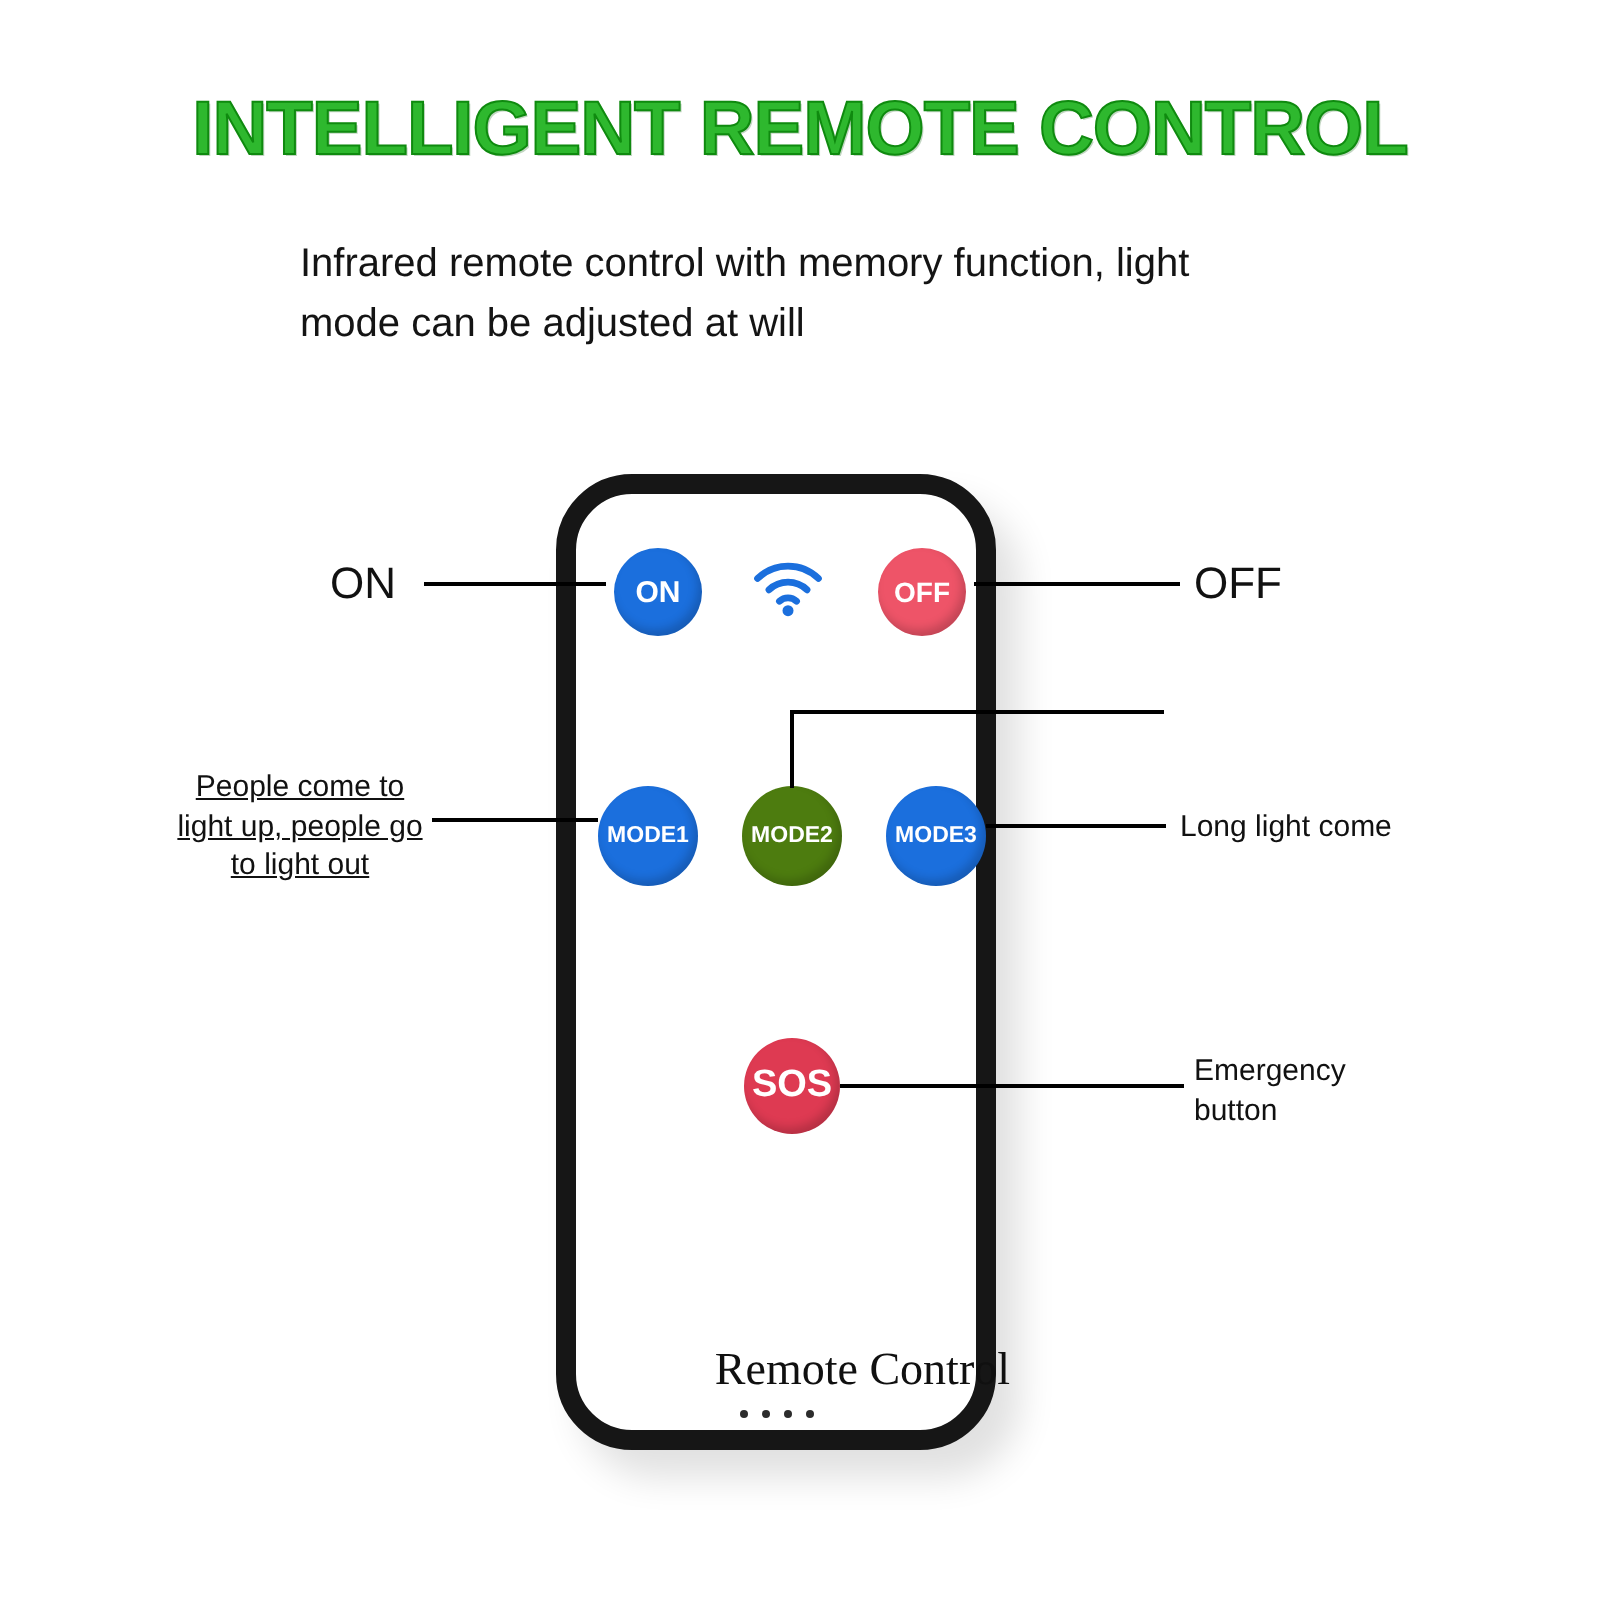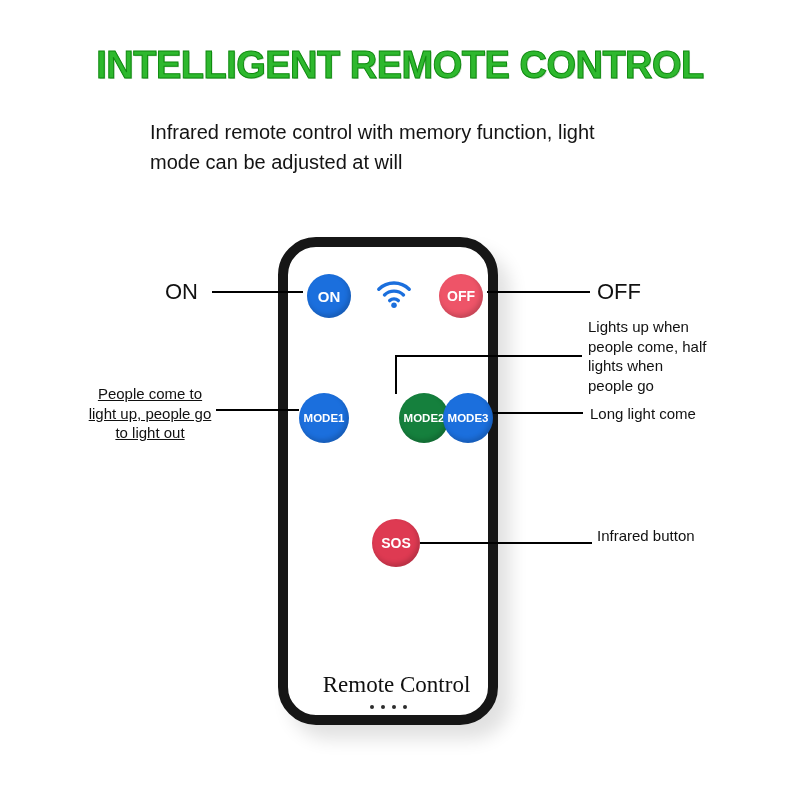--- a/index.html
+++ b/index.html
@@ -54,30 +54,30 @@
     justify-content: center;
     color: #ffffff;
     font-weight: bold;
     box-shadow: inset -2px -3px 5px rgba(0,0,0,0.18);
   }
   .btn-on  { left: 19px;  top: 27px;  width: 44px; height: 44px; font-size: 15px; }
   .btn-off { left: 151px; top: 27px;  width: 44px; height: 44px; font-size: 14px; }
   .btn-mode1 { left: 11px;  top: 146px; width: 50px; height: 50px; font-size: 11.5px; }
   .btn-mode2 { left: 83px;  top: 146px; width: 50px; height: 50px; font-size: 11.5px; }
   .btn-mode3 { left: 155px; top: 146px; width: 50px; height: 50px; font-size: 11.5px; }
-  .btn-sos { left: 84px; top: 272px; width: 48px; height: 48px; font-size: 14px; }
+  .btn-sos { left: 84px; top: 272px; width: 48px; height: 48px; font-size: 19px; }
   .wifi {
     position: absolute;
     left: 87px; top: 29px;
     width: 38px; height: 34px;
   }
   .brand {
     position: absolute;
     top: 425px; left: 0; width: 217px;
-    text-align: center;
+    text-align: right;
     font-family: "Liberation Serif", serif;
     font-size: 23px;
     color: #101010;
   }
   .dots {
     position: absolute;
     bottom: 6px; left: 0; width: 200px;
     display: flex;
     justify-content: center;
     gap: 7px;
@@ -124,21 +124,21 @@
         <path d="M4 13 A 23 23 0 0 1 36 13" stroke="currentColor" stroke-width="3.6" fill="none" stroke-linecap="round"></path>
         <path d="M10 19 A 14.5 14.5 0 0 1 30 19" stroke="currentColor" stroke-width="3.6" fill="none" stroke-linecap="round"></path>
         <path d="M15.5 25 A 6.6 6.6 0 0 1 24.5 25" stroke="currentColor" stroke-width="3.6" fill="none" stroke-linecap="round"></path>
         <circle cx="20" cy="30" r="2.9" fill="currentColor"></circle>
       </svg>
     </span>
 
     <div class="rbtn btn-off" style="background: rgb(238, 84, 104);">OFF</div>
 
     <div class="rbtn btn-mode1" style="background: rgb(27, 111, 221);">MODE1</div>
-    <div class="rbtn btn-mode2" style="background: #15803d; margin-left: 28px;">MODE2</div>
+    <div class="rbtn btn-mode2" style="background: #4d7c0f;">MODE2</div>
     <div class="rbtn btn-mode3" style="background: rgb(27, 111, 221);">MODE3</div>
 
     <div class="rbtn btn-sos" style="background: rgb(222, 58, 82);">SOS</div>
 
     <div class="brand">Remote Control</div>
 
     <div class="dots">
       <span class="dot"></span>
       <span class="dot"></span>
       <span class="dot"></span>
@@ -148,23 +148,22 @@
 
   <div class="big-label label-on">ON</div>
   <div class="line line-on"></div>
 
   <div class="big-label label-off">OFF</div>
   <div class="line line-off"></div>
 
   <div class="callout note-mode1">People come to light up, people go to light out</div>
   <div class="line line-mode1"></div>
 
-  <div class="callout note-mode2">Lights up when people come, half lights when people go</div>
   <div class="line line-mode2-v"></div>
   <div class="line line-mode2-h"></div>
 
   <div class="callout note-mode3">Long light come</div>
   <div class="line line-mode3"></div>
 
-  <div class="callout note-sos">Infrared button</div>
+  <div class="callout note-sos">Emergency button</div>
   <div class="line line-sos"></div>
 
 </div>
 
 </body></html>

